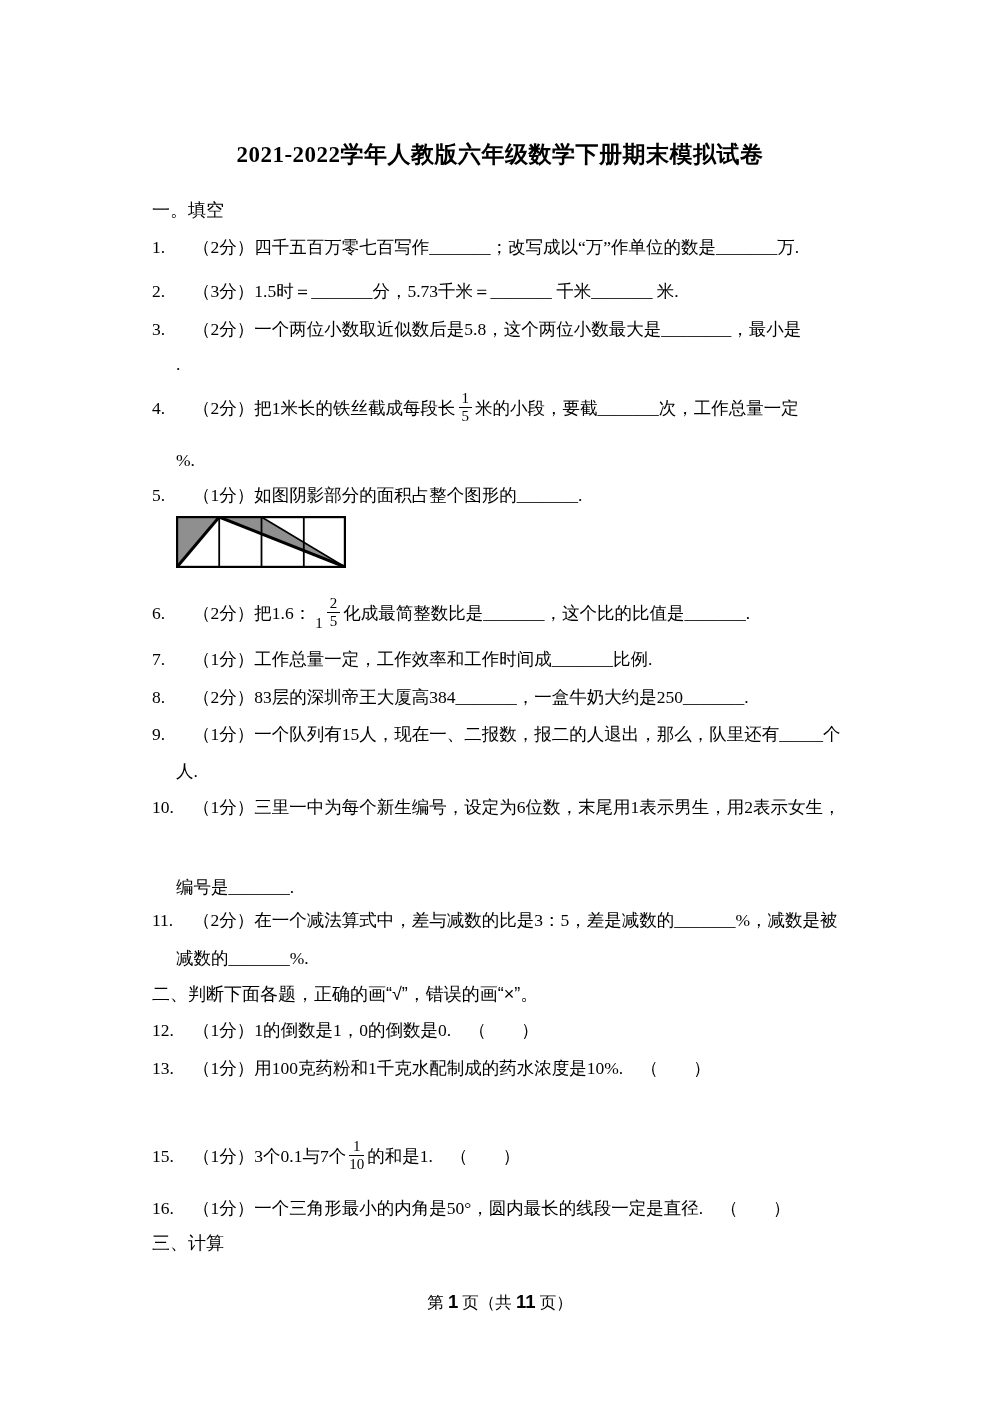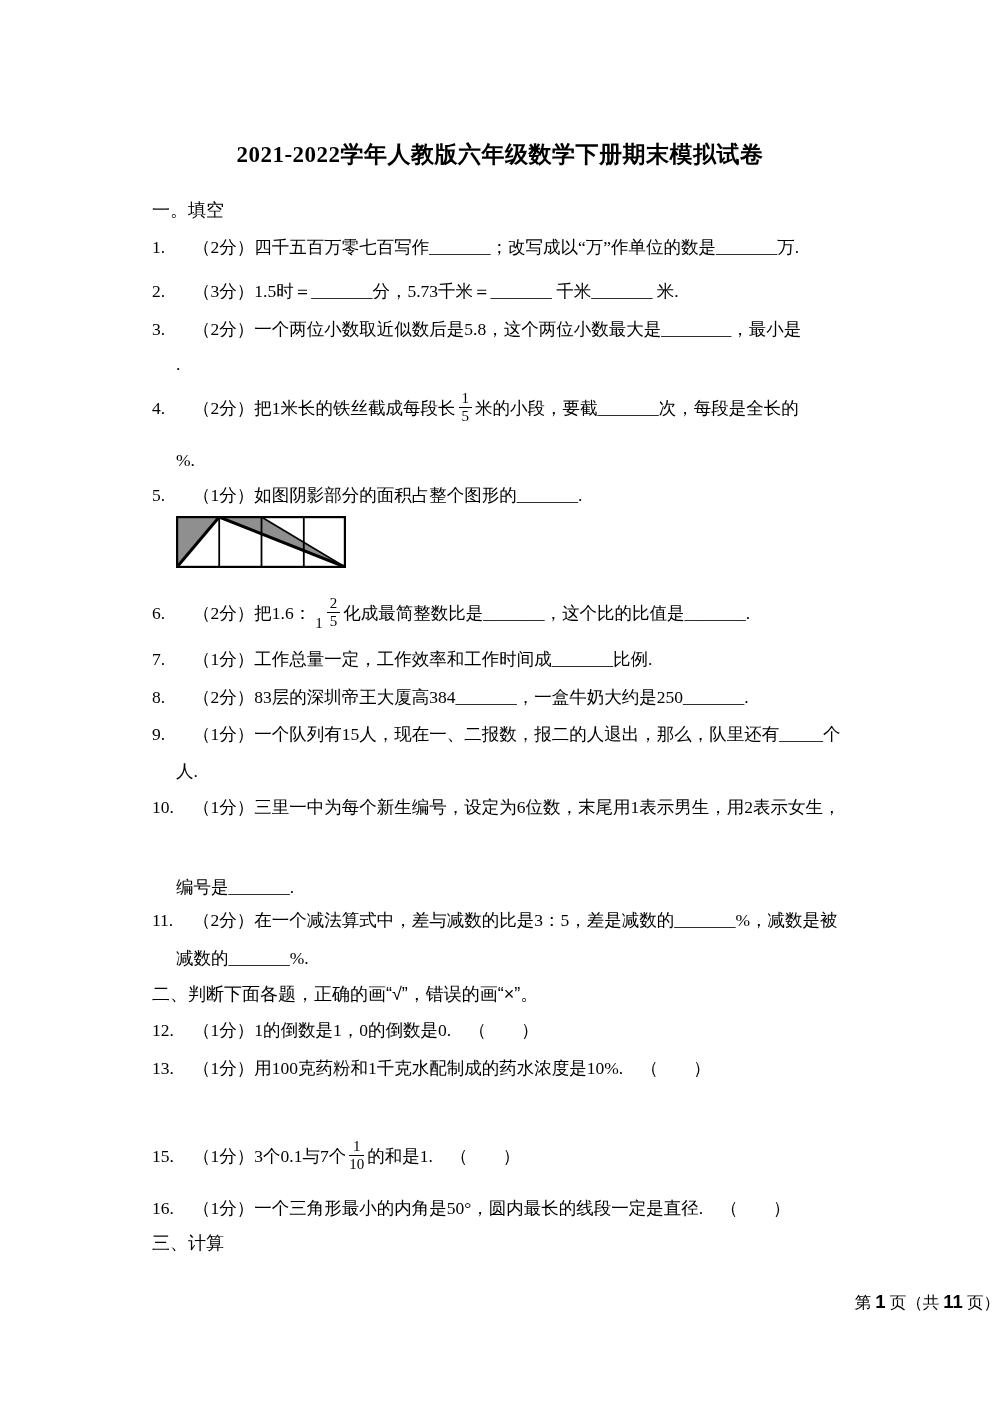--- a/index.html
+++ b/index.html
@@ -65,21 +65,21 @@
   .figure-wrap {
     position: absolute;
     left: 176px;
     top: 516px;
   }
   .footer {
     position: absolute;
     top: 1291px;
     left: 0;
     width: 100%;
-    text-align: right;
+    text-align: center;
     font-size: 16.5px;
   }
   .footer .pgnum {
     font-family: "Liberation Sans", "DejaVu Sans", sans-serif;
     font-weight: bold;
     font-size: 18.5px;
   }
 </style>
 </head>
 <body>
@@ -99,21 +99,21 @@
   </div>
 
   <div class="line" style="top:318px">
     <span class="qnum">3.</span><span>（2分）一个两位小数取近似数后是5.8，这个两位小数最大是________，最小是</span>
   </div>
   <div class="line cont" style="top:353px">
     <span>.</span>
   </div>
 
   <div class="line" style="top:392px">
-    <span class="qnum">4.</span><span>（2分）把1米长的铁丝截成每段长</span><span class="frac"><span class="fn">1</span><span class="fd">5</span></span><span>米的小段，要截_______次，每段是全长的</span>
+    <span class="qnum">4.</span><span>（2分）把1米长的铁丝截成每段长</span><span class="frac"><span class="fn">1</span><span class="fd">5</span></span><span>米的小段，要截_______次，工作总量一定</span>
   </div>
   <div class="line cont" style="top:449px">
     <span>%.</span>
   </div>
 
   <div class="line" style="top:484px">
     <span class="qnum">5.</span><span>（1分）如图阴影部分的面积占整个图形的_______.</span>
   </div>
 
   <div class="figure-wrap">

